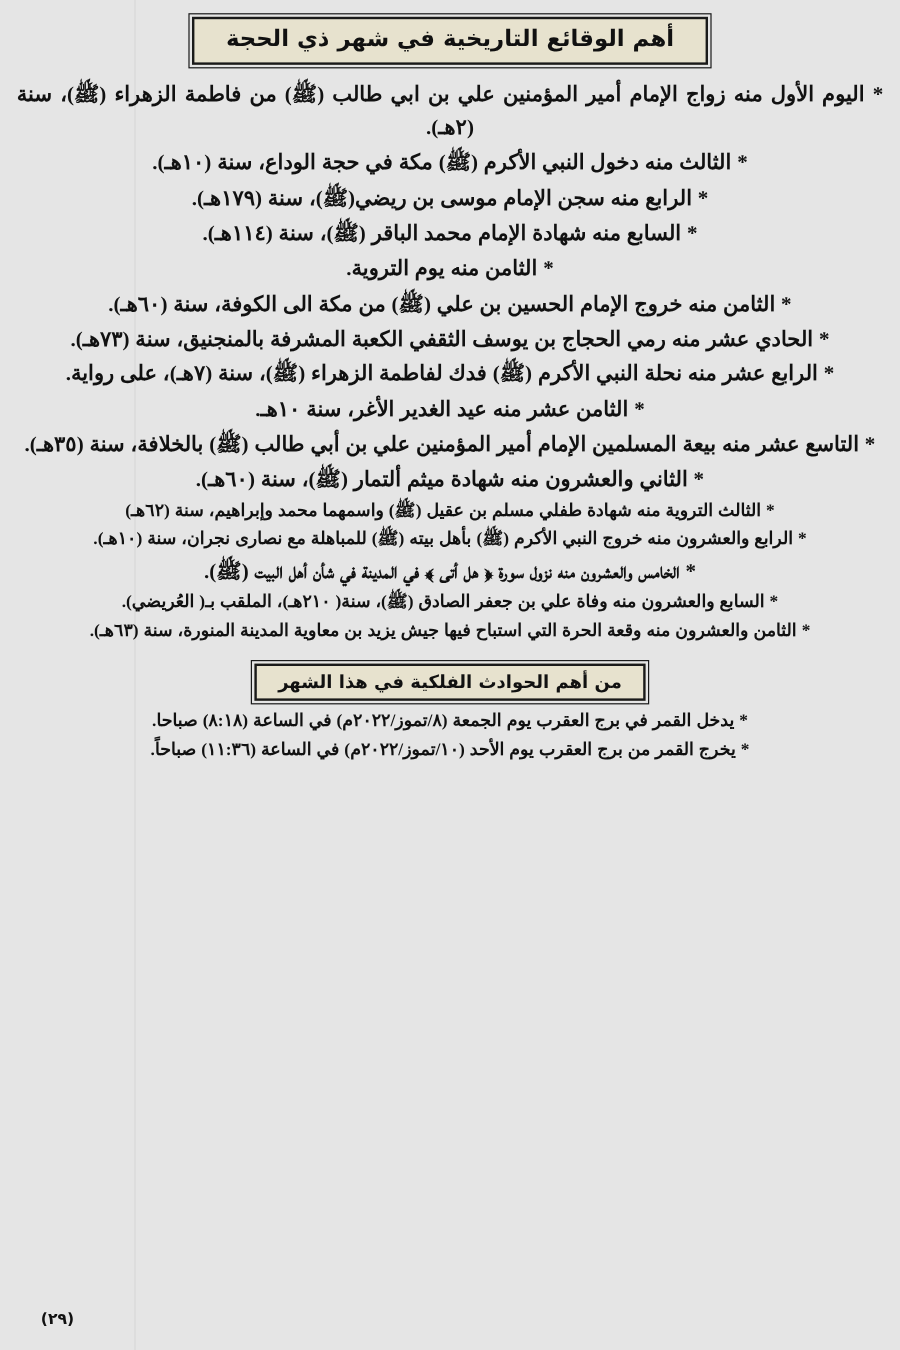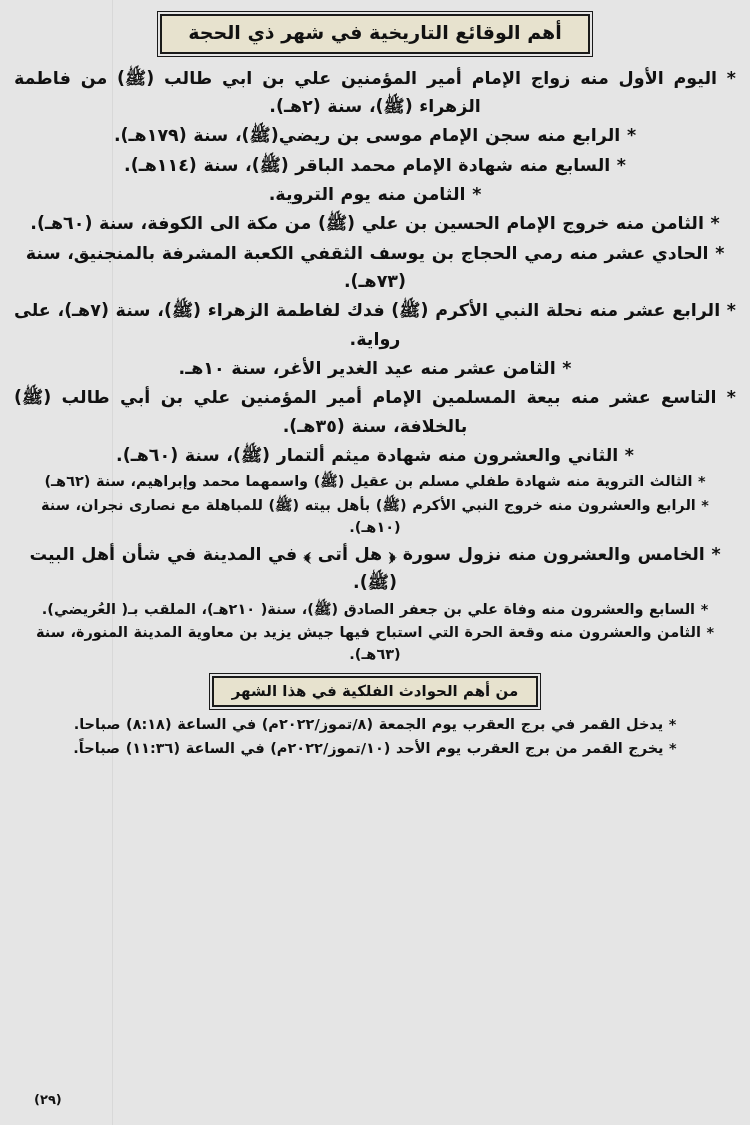--- a/index.html
+++ b/index.html
@@ -44,21 +44,21 @@
     text-align-last: center;
   }
 
   
   .title-box-wrap {
     display: flex;
     justify-content: center;
     margin: 0 0 10px 0;
   }
   .title-box-wrap.second {
-    margin-top: 10px;
+    margin-top: 16px;
     margin-bottom: 6px;
     justify-content: center;
   }
   .title-box {
     background: #e7e2ce;
     border: 2px solid #1a1a1a;
     outline: 1px solid #1a1a1a;
     outline-offset: 2px;
     padding: 4px 26px 6px 26px;
     font-size: 19px;
@@ -70,20 +70,21 @@
   .title-box.small {
     font-size: 15px;
     padding: 3px 18px 4px 18px;
   }
 
   
   .entries {
     margin: 0;
     padding: 0;
     list-style: none;
+    font-family: Liberation Serif, serif;
   }
   .entry {
     font-size: 17.5px;
     font-weight: bold;
     line-height: 1.62;
     margin: 0 0 1px 0;
     padding: 0 6px;
     text-align: justify;
     text-align-last: center;
     word-spacing: 0.5px;
@@ -115,20 +116,21 @@
   <div class="gutter-rule"></div>
 
   <div class="content">
 
     <div class="title-box-wrap">
       <div class="title-box">أهم الوقائع التاريخية في شهر ذي الحجة</div>
     </div>
 
     <ul class="entries">
       <li class="entry">* اليوم الأول  منه زواج الإمام أمير المؤمنين علي بن ابي طالب (ﷺ) من فاطمة الزهراء (ﷺ)، سنة (٢هـ).</li>
+      <li class="entry center">* الثالث منه دخول النبي الأكرم (ﷺ) مكة في حجة الوداع، سنة (١٠هـ).</li>
       <li class="entry center">* الرابع منه سجن الإمام موسى بن ريضي(ﷺ)، سنة (١٧٩هـ).</li>
       <li class="entry center">* السابع منه شهادة الإمام محمد الباقر (ﷺ)، سنة (١١٤هـ).</li>
       <li class="entry center">* الثامن منه يوم التروية.</li>
       <li class="entry center">* الثامن منه خروج الإمام الحسين بن علي (ﷺ) من مكة الى الكوفة، سنة (٦٠هـ).</li>
       <li class="entry center">* الحادي عشر منه رمي الحجاج بن يوسف الثقفي الكعبة المشرفة بالمنجنيق، سنة (٧٣هـ).</li>
       <li class="entry">* الرابع عشر منه نحلة النبي الأكرم (ﷺ) فدك لفاطمة الزهراء (ﷺ)، سنة (٧هـ)، على رواية.</li>
       <li class="entry center">* الثامن عشر منه عيد الغدير الأغر، سنة ١٠هـ.</li>
       <li class="entry">* التاسع عشر منه بيعة المسلمين الإمام أمير المؤمنين علي بن أبي طالب (ﷺ) بالخلافة، سنة (٣٥هـ).</li>
       <li class="entry center">* الثاني والعشرون منه شهادة ميثم ألتمار (ﷺ)، سنة (٦٠هـ).</li>
       <li class="entry sm center">* الثالث التروية منه شهادة طفلي مسلم بن عقيل (ﷺ) واسمهما محمد وإبراهيم، سنة (٦٢هـ)</li>

